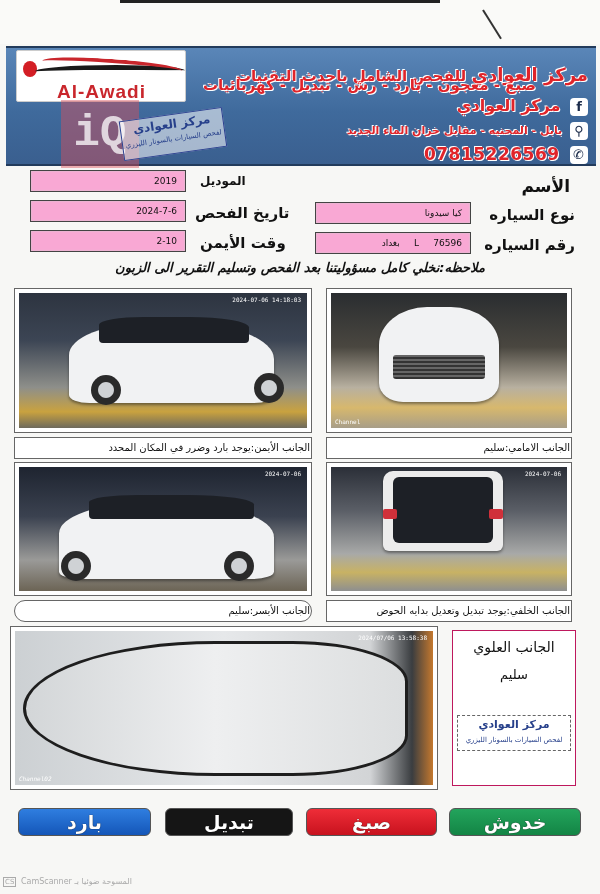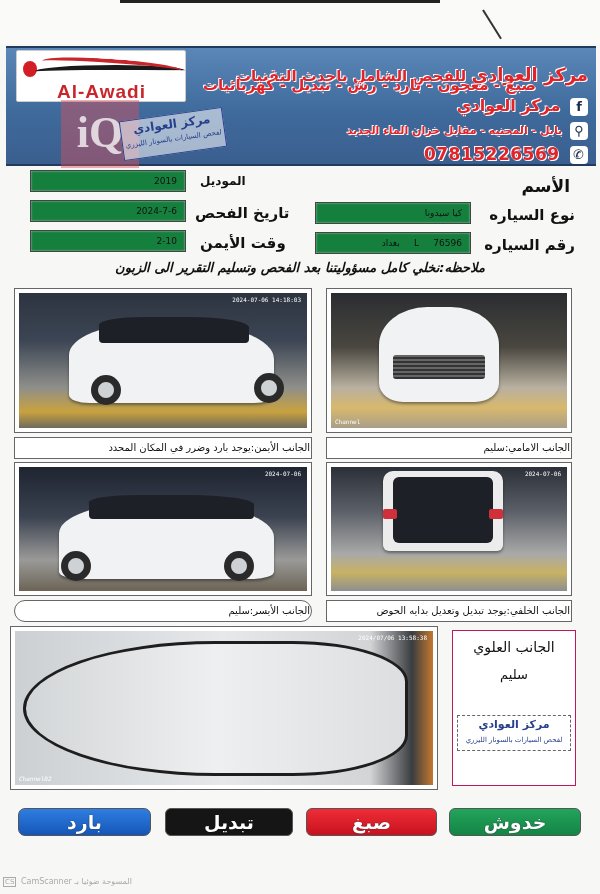--- a/index.html
+++ b/index.html
@@ -12,37 +12,37 @@
 
     .header { position: absolute; left: 6px; top: 46px; width: 590px; height: 120px;
       background: linear-gradient(180deg, #5a86b8 0%, #3f6a9c 55%, #3a5f8f 100%);
       border-top: 2px solid #223b5c; border-bottom: 2px solid #223b5c; }
     .logo-box { position: absolute; left: 10px; top: 2px; width: 170px; height: 52px; background: #fff; border: 1px solid #ccc; border-radius: 2px; overflow: hidden; }
     .logo-swoosh1 { position: absolute; left: 25px; top: 8px; width: 140px; height: 14px; border-top: 4px solid #c9262c; border-radius: 70% 70% 0 0; transform: rotate(4deg); }
     .logo-swoosh2 { position: absolute; left: 18px; top: 14px; width: 150px; height: 12px; border-top: 5px solid #1a1a1a; border-radius: 70% 60% 0 0; }
     .logo-dot { position: absolute; left: 6px; top: 10px; width: 14px; height: 16px; background: #d31e25; border-radius: 50%; }
     .logo-text { position: absolute; left: 40px; top: 30px; font-family: "Liberation Sans", sans-serif; font-size: 19px; font-weight: bold; color: #c9262c; letter-spacing: 1px; }
 
-    .iq-watermark { position: absolute; left: 55px; top: 52px; width: 78px; height: 68px; background: rgba(220,80,90,0.45); color: rgba(255,255,255,0.75); font-family: Liberation Serif, serif; font-weight: bold; font-size: 44px; line-height: 66px; text-align: center; }
+    .iq-watermark { position: absolute; left: 55px; top: 52px; width: 78px; height: 68px; background: rgba(220,80,90,0.45); color: rgba(255,255,255,0.75); font-family: Liberation Mono, monospace; font-weight: bold; font-size: 44px; line-height: 66px; text-align: center; }
 
     .stamp { position: absolute; left: 115px; top: 66px; width: 104px; height: 40px; border: 1.5px solid #2a3f8f; background: rgba(255,255,255,0.55); transform: rotate(-8deg); text-align: center; color: #27408b; direction: rtl; }
     .stamp .s1 { font-size: 12px; font-weight: bold; line-height: 18px; }
     .stamp .s2 { font-size: 7px; line-height: 12px; }
 
     .hdr-line { position: absolute; right: 8px; direction: rtl; font-weight: bold; color: #e0242a; text-shadow: 0 0 1px #fff, 1px 1px 0 #fff, -1px -1px 0 #fff; white-space: nowrap; }
     .hdr-title { top: 2px; font-size: 15px; margin-top: 14px; }
     .hdr-title .big { font-size: 18px; }
     .hdr-services { top: 28px; right: 60px; font-size: 15px; }
     .hdr-fb { top: 48px; font-size: 16px; right: 8px; }
     .hdr-loc { top: 74px; font-size: 11px; right: 8px; }
     .hdr-phone { top: 96px; font-size: 17px; right: 8px; font-family: "DejaVu Sans", sans-serif; letter-spacing: 0.5px; }
     .ico { display: inline-block; width: 18px; height: 18px; background: #fff; border-radius: 4px; color: #1b2b4a; font-size: 13px; line-height: 18px; text-align: center; margin-left: 4px; vertical-align: middle; text-shadow: none; font-weight: bold; }
 
     .form { position: absolute; left: 0; top: 168px; width: 600px; height: 100px; }
-    .field-box { position: absolute; height: 22px; border: 1px solid #444; background: #15803d; font-size: 9px; line-height: 20px; padding: 0 8px; text-align: right; direction: rtl; box-shadow: 0 0 2px #ccc inset; }
+    .field-box { position: absolute; height: 22px; border: 1px solid #444; background: #f9a8d4; font-size: 9px; line-height: 20px; padding: 0 8px; text-align: right; direction: rtl; box-shadow: 0 0 2px #ccc inset; }
     .field-label { position: absolute; font-weight: bold; direction: rtl; white-space: nowrap; color: #111; }
 
     .note { position: absolute; top: 260px; left: 0; width: 600px; text-align: center; direction: rtl; font-size: 13px; font-weight: bold; font-style: italic; }
 
     .photo-frame { position: absolute; border: 1px solid #666; background: #fff; padding: 4px; }
     .photo { width: 100%; height: 100%; position: relative; overflow: hidden; }
     .caption-box { position: absolute; height: 22px; border: 1px solid #666; background: #fff; direction: rtl; font-size: 10px; line-height: 20px; padding: 0 1px; text-align: right; }
 
     .ph-right-side { background: linear-gradient(180deg, #2d3440 0%, #3c4554 35%, #8e8f8a 70%, #c9a23f 88%, #6e6a5c 100%); }
     .ph-front { background: linear-gradient(180deg, #2a2d30 0%, #4a4740 40%, #b8b0a0 70%, #d7b86d 85%, #a89e88 100%); }
@@ -57,21 +57,21 @@
     .timestamp { position: absolute; top: 3px; right: 6px; font-size: 6px; color: #fff; font-family: "DejaVu Sans Mono", monospace; }
 
     .top-info { position: absolute; left: 452px; top: 630px; width: 124px; height: 156px; border: 1px solid #be185d; background: #fff; direction: rtl; text-align: center; }
     .top-info .t1 { font-size: 14px; margin-top: 8px; }
     .top-info .t2 { font-size: 13px; margin-top: 12px; }
     .stamp2 { position: absolute; left: 4px; top: 84px; width: 114px; height: 36px; border: 1px dashed #666; color: #27408b; }
     .stamp2 .s1 { font-size: 11px; font-weight: bold; line-height: 18px; }
     .stamp2 .s2 { font-size: 7px; line-height: 12px; }
 
     .badge { position: absolute; top: 808px; height: 28px; border-radius: 6px; color: #fff; font-weight: bold; font-size: 19px; line-height: 26px; text-align: center; direction: rtl; border: 1.5px solid #555; letter-spacing: 3px; text-shadow: 0 0 1px #000; }
-    .badge-blue { left: 18px; width: 133px; background: linear-gradient(180deg, #2f7ee0, #1456b8); border-radius: 7px; }
+    .badge-blue { left: 18px; width: 133px; background: linear-gradient(180deg, #2f7ee0, #1456b8); }
     .badge-black { left: 165px; width: 128px; background: #151515; }
     .badge-red { left: 306px; width: 131px; background: linear-gradient(180deg, #ef2d38, #c8121e); }
     .badge-green { left: 449px; width: 132px; background: linear-gradient(180deg, #23a45c, #138545); }
 
     .camscanner { position: absolute; left: 3px; top: 877px; font-size: 8px; color: #aaa; white-space: nowrap; }
     .cs-logo { display: inline-block; border: 1px solid #aaa; padding: 0 1px; font-size: 7px; margin-right: 2px; }
   </style>
 </head>
 <body>
 

